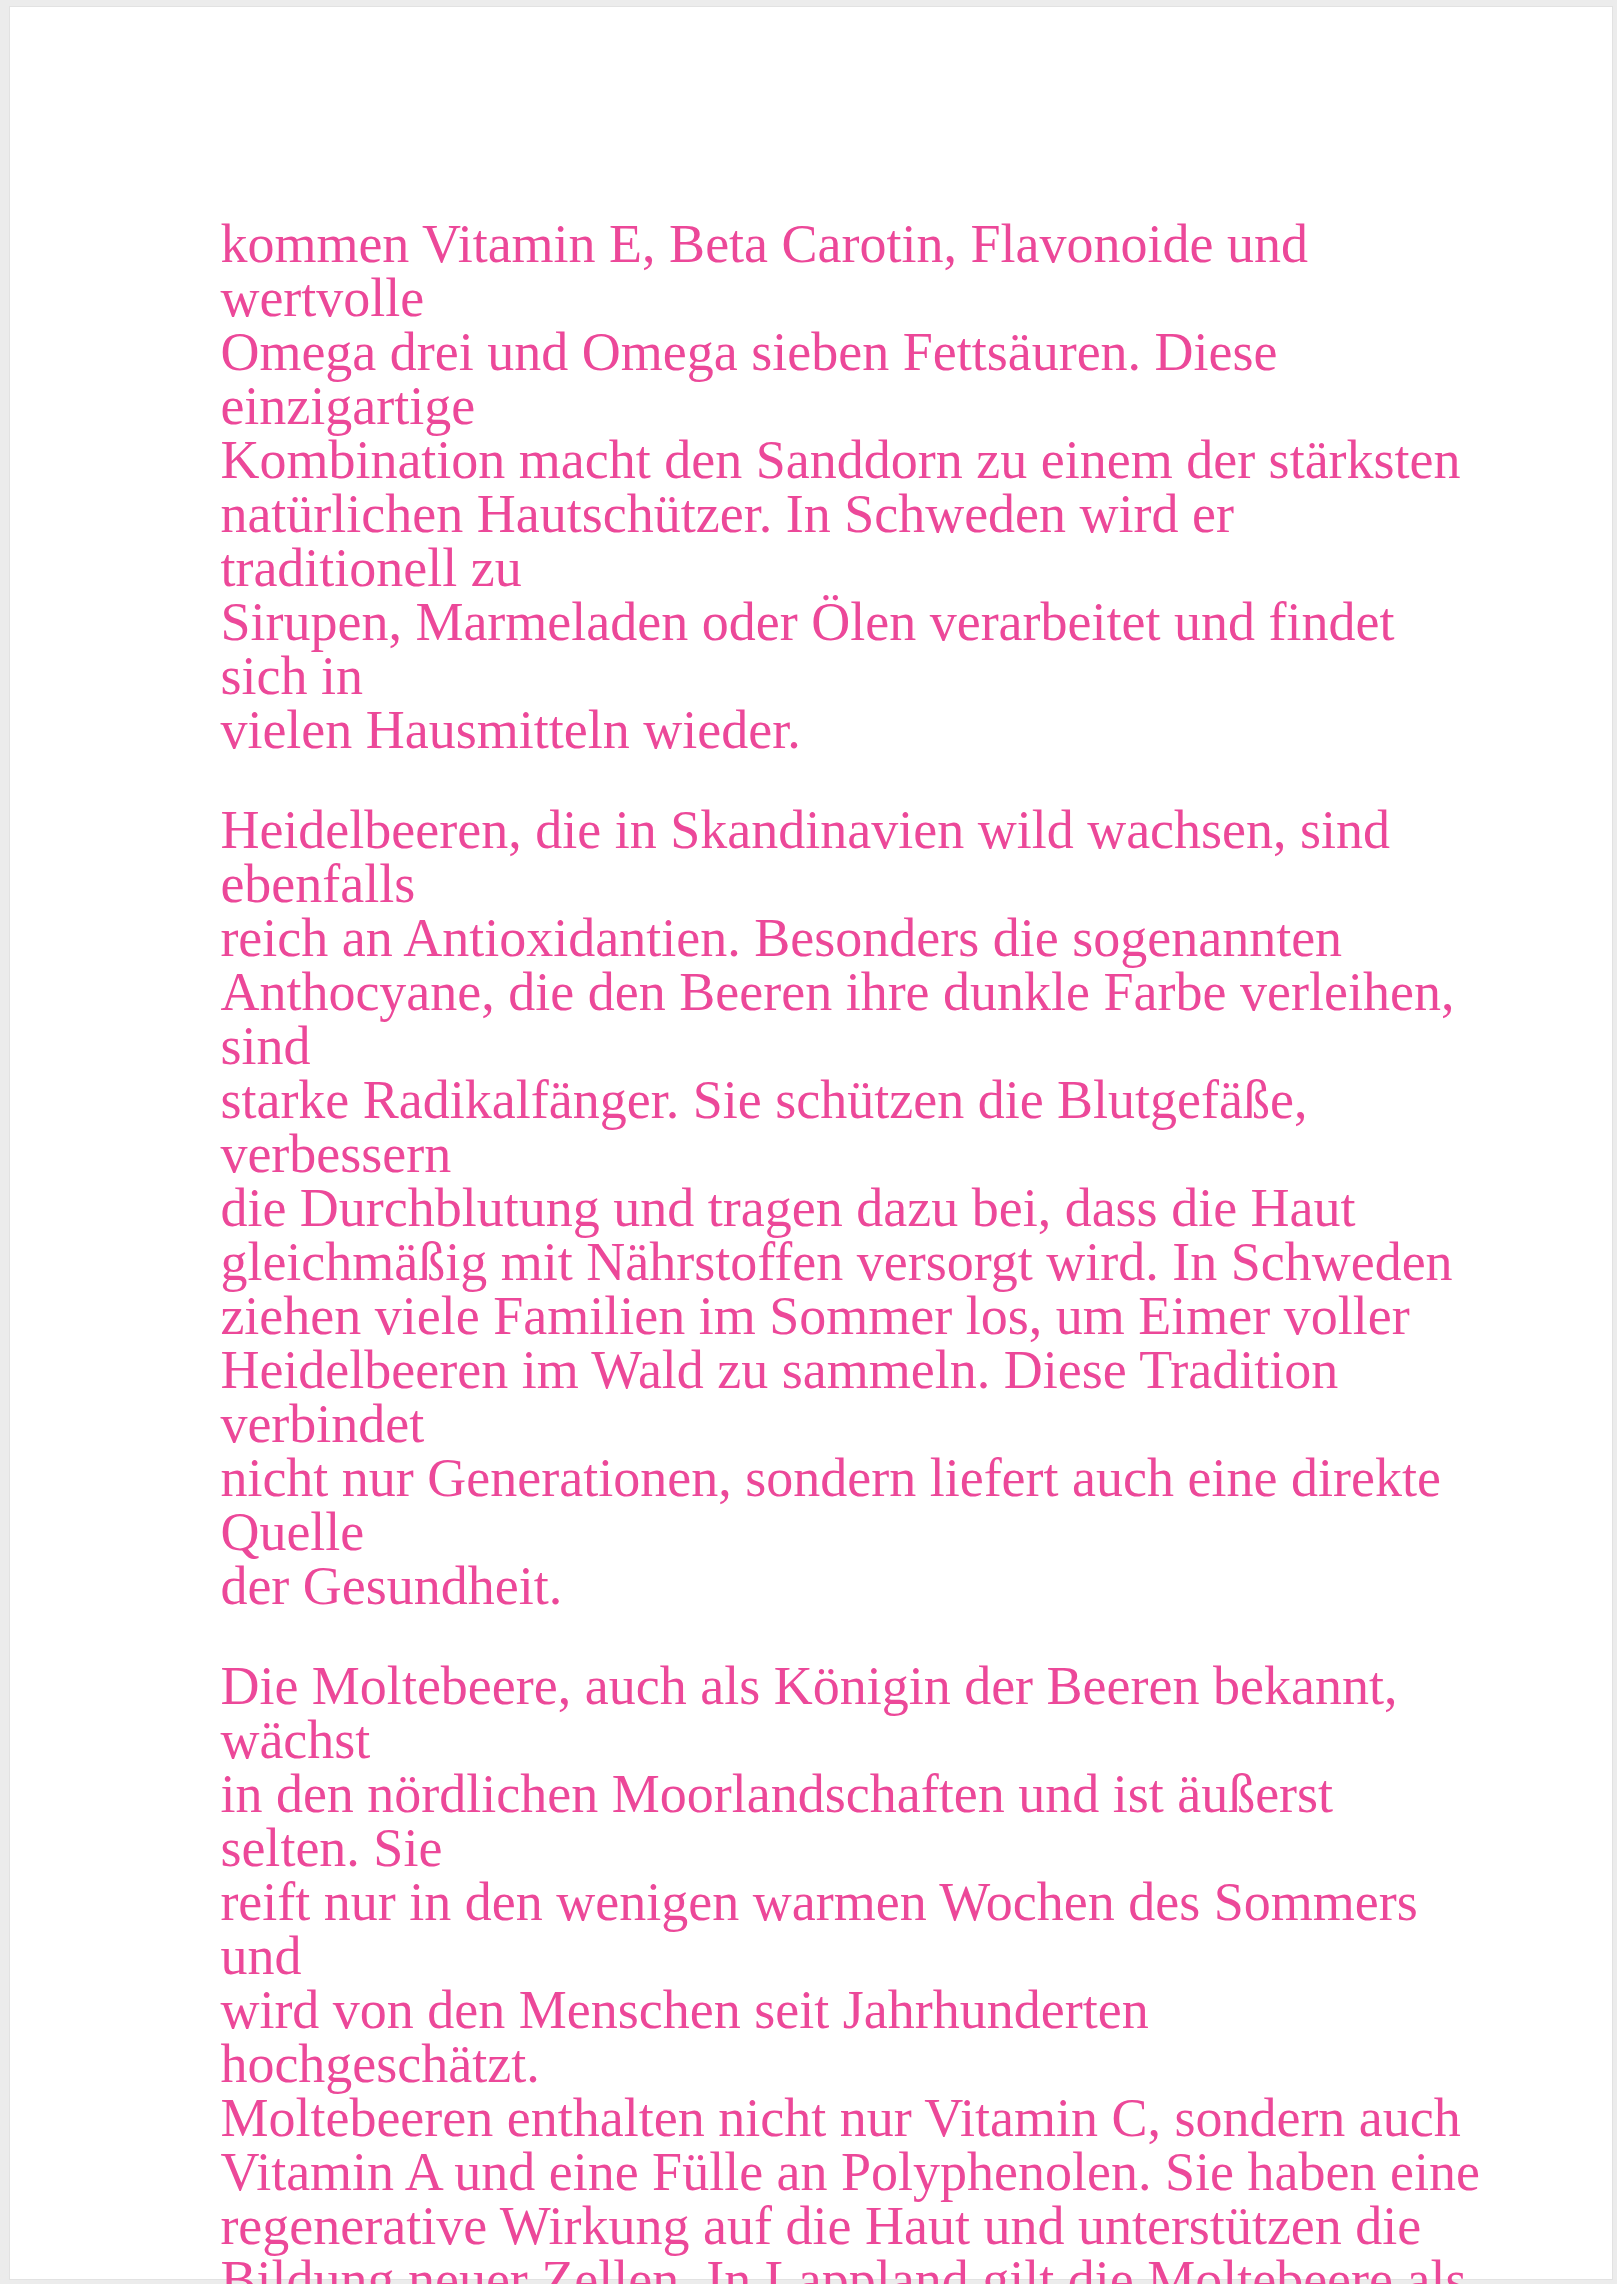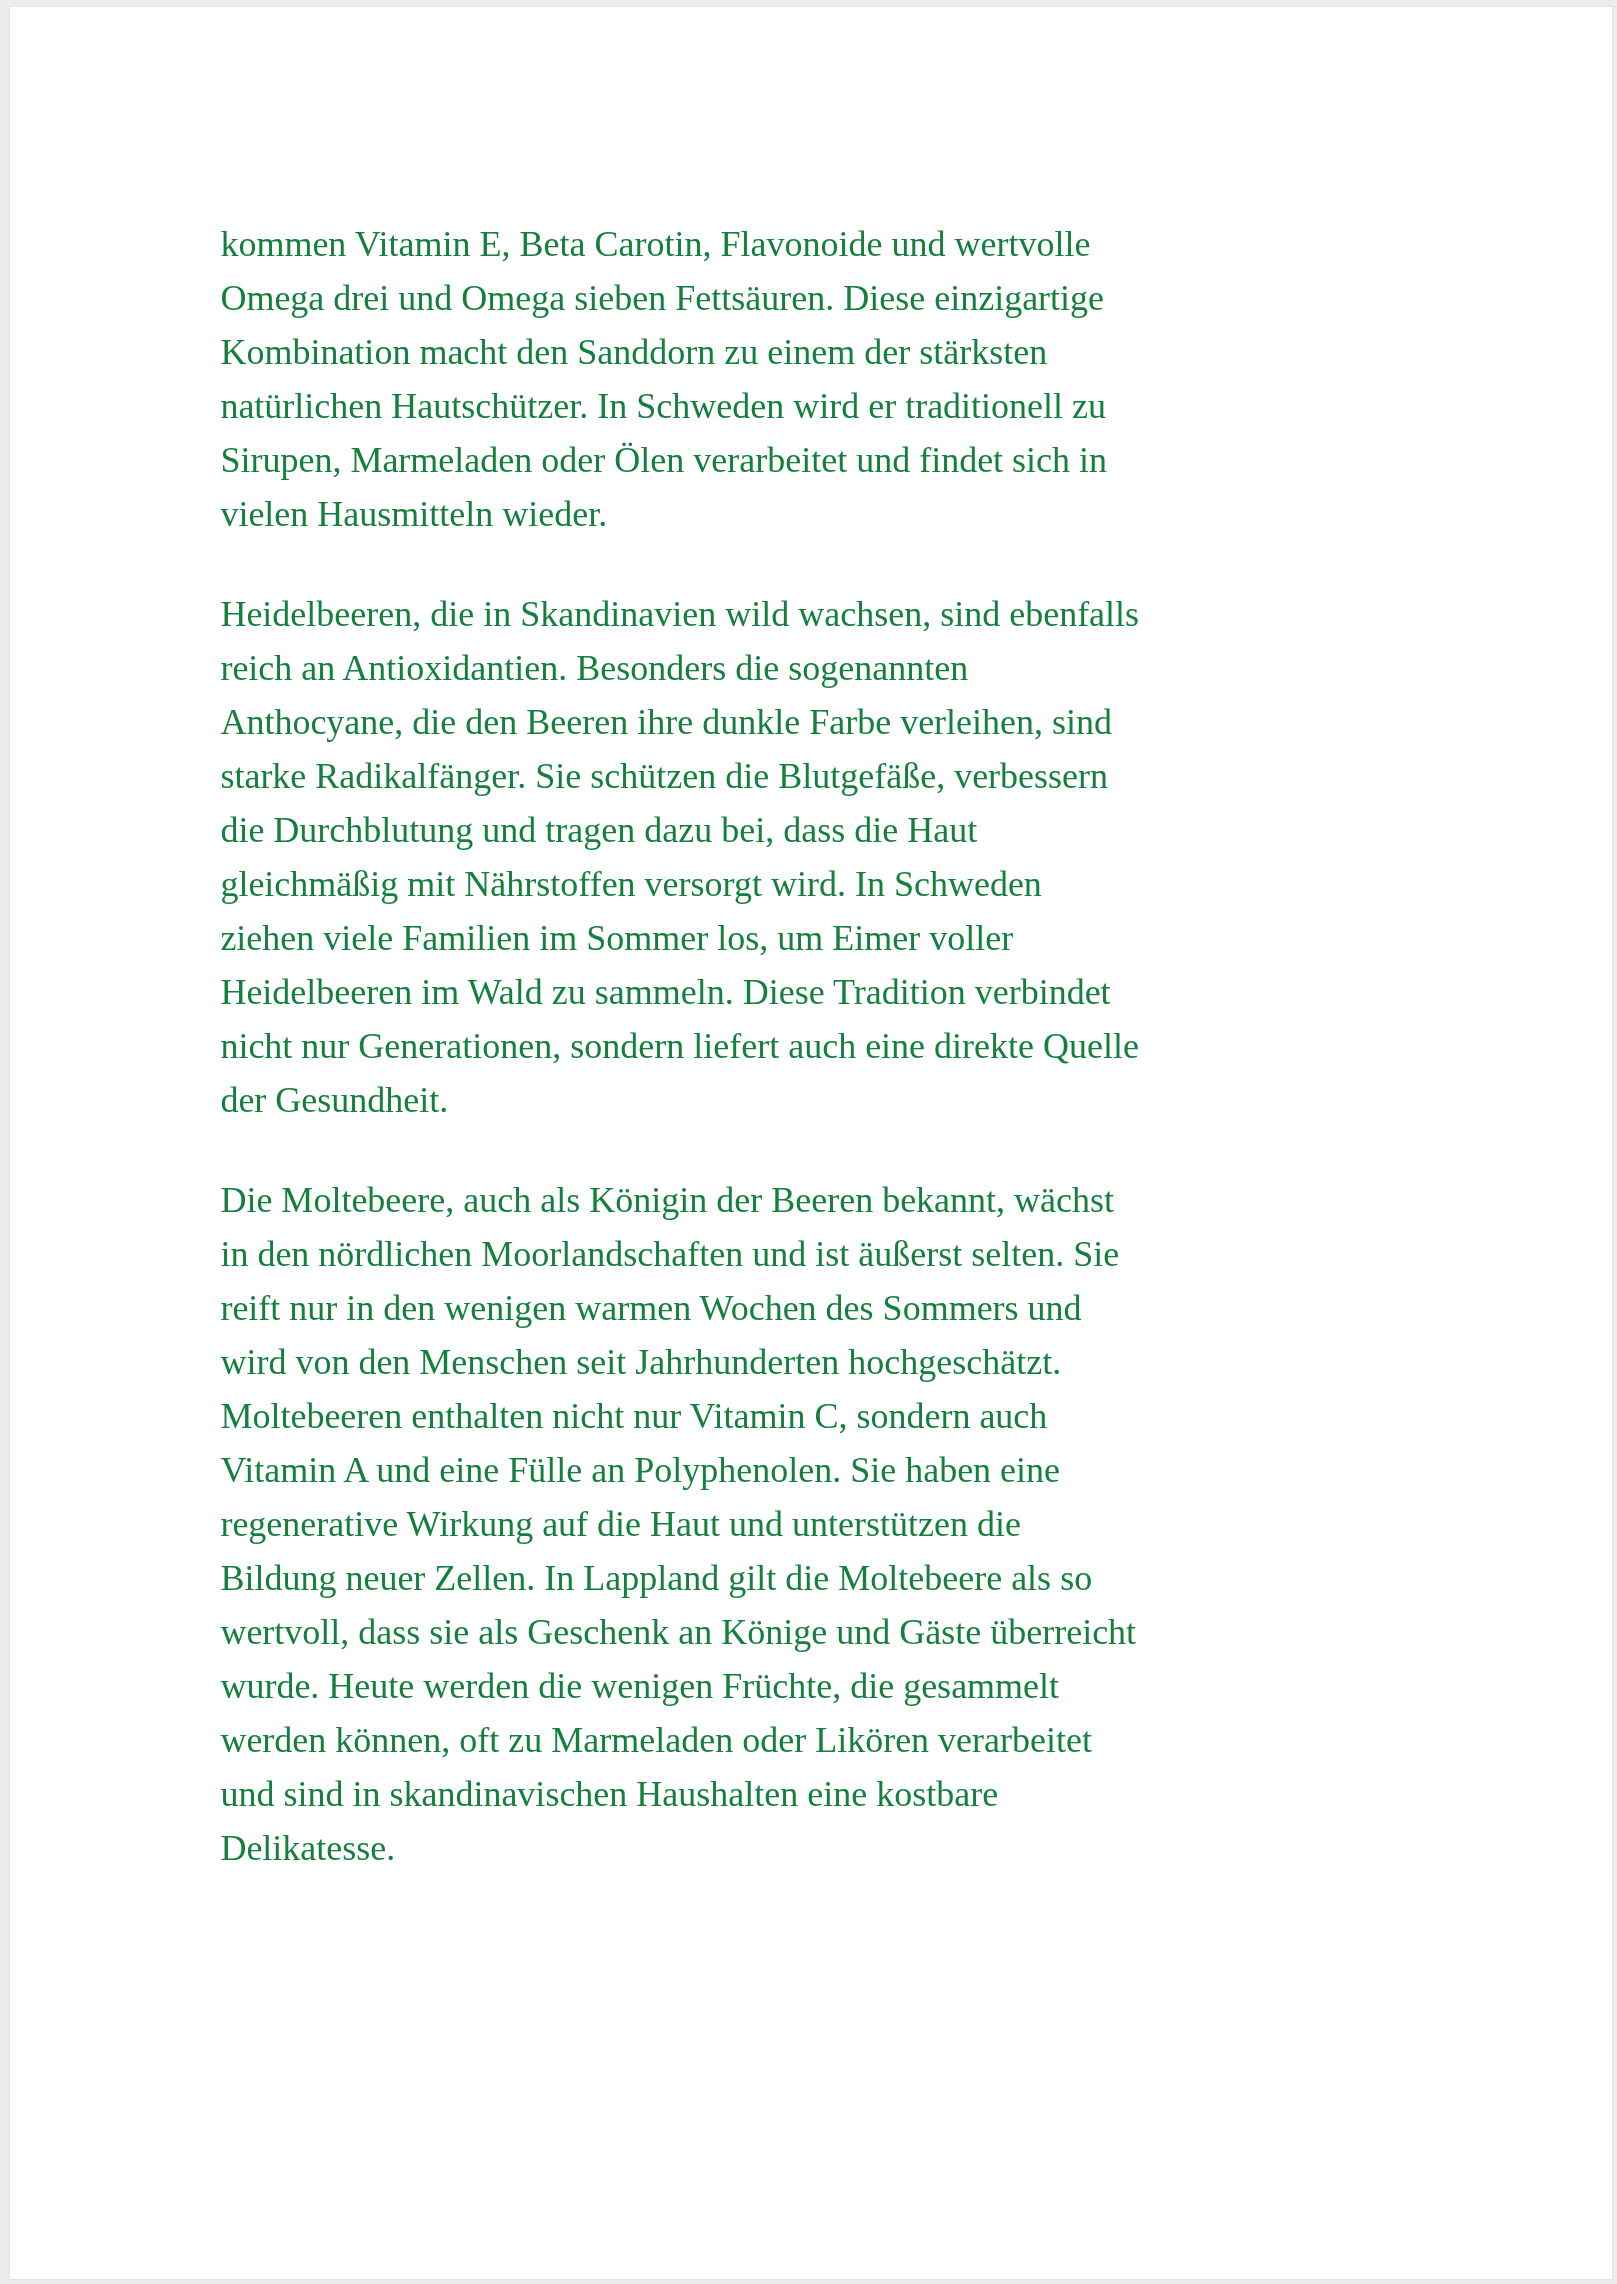--- a/index.html
+++ b/index.html
@@ -25,23 +25,23 @@
     box-sizing: border-box;
   }
   .text-column {
     position: absolute;
     left: 210px;   
     top: 210px;    
     width: 1260px;
   }
   .text-column p {
     margin: 0 0 46px 0;          
-    font-size: 36px;
+    font-size: 54px;
     line-height: 54px;
-    color: #15803d;
+    color: #ec4899;
     white-space: pre-line;        
     text-align: left;
     letter-spacing: 0;
   }
   .text-column p:last-child {
     margin-bottom: 0;
   }
 </style>
 </head>
 <body>

